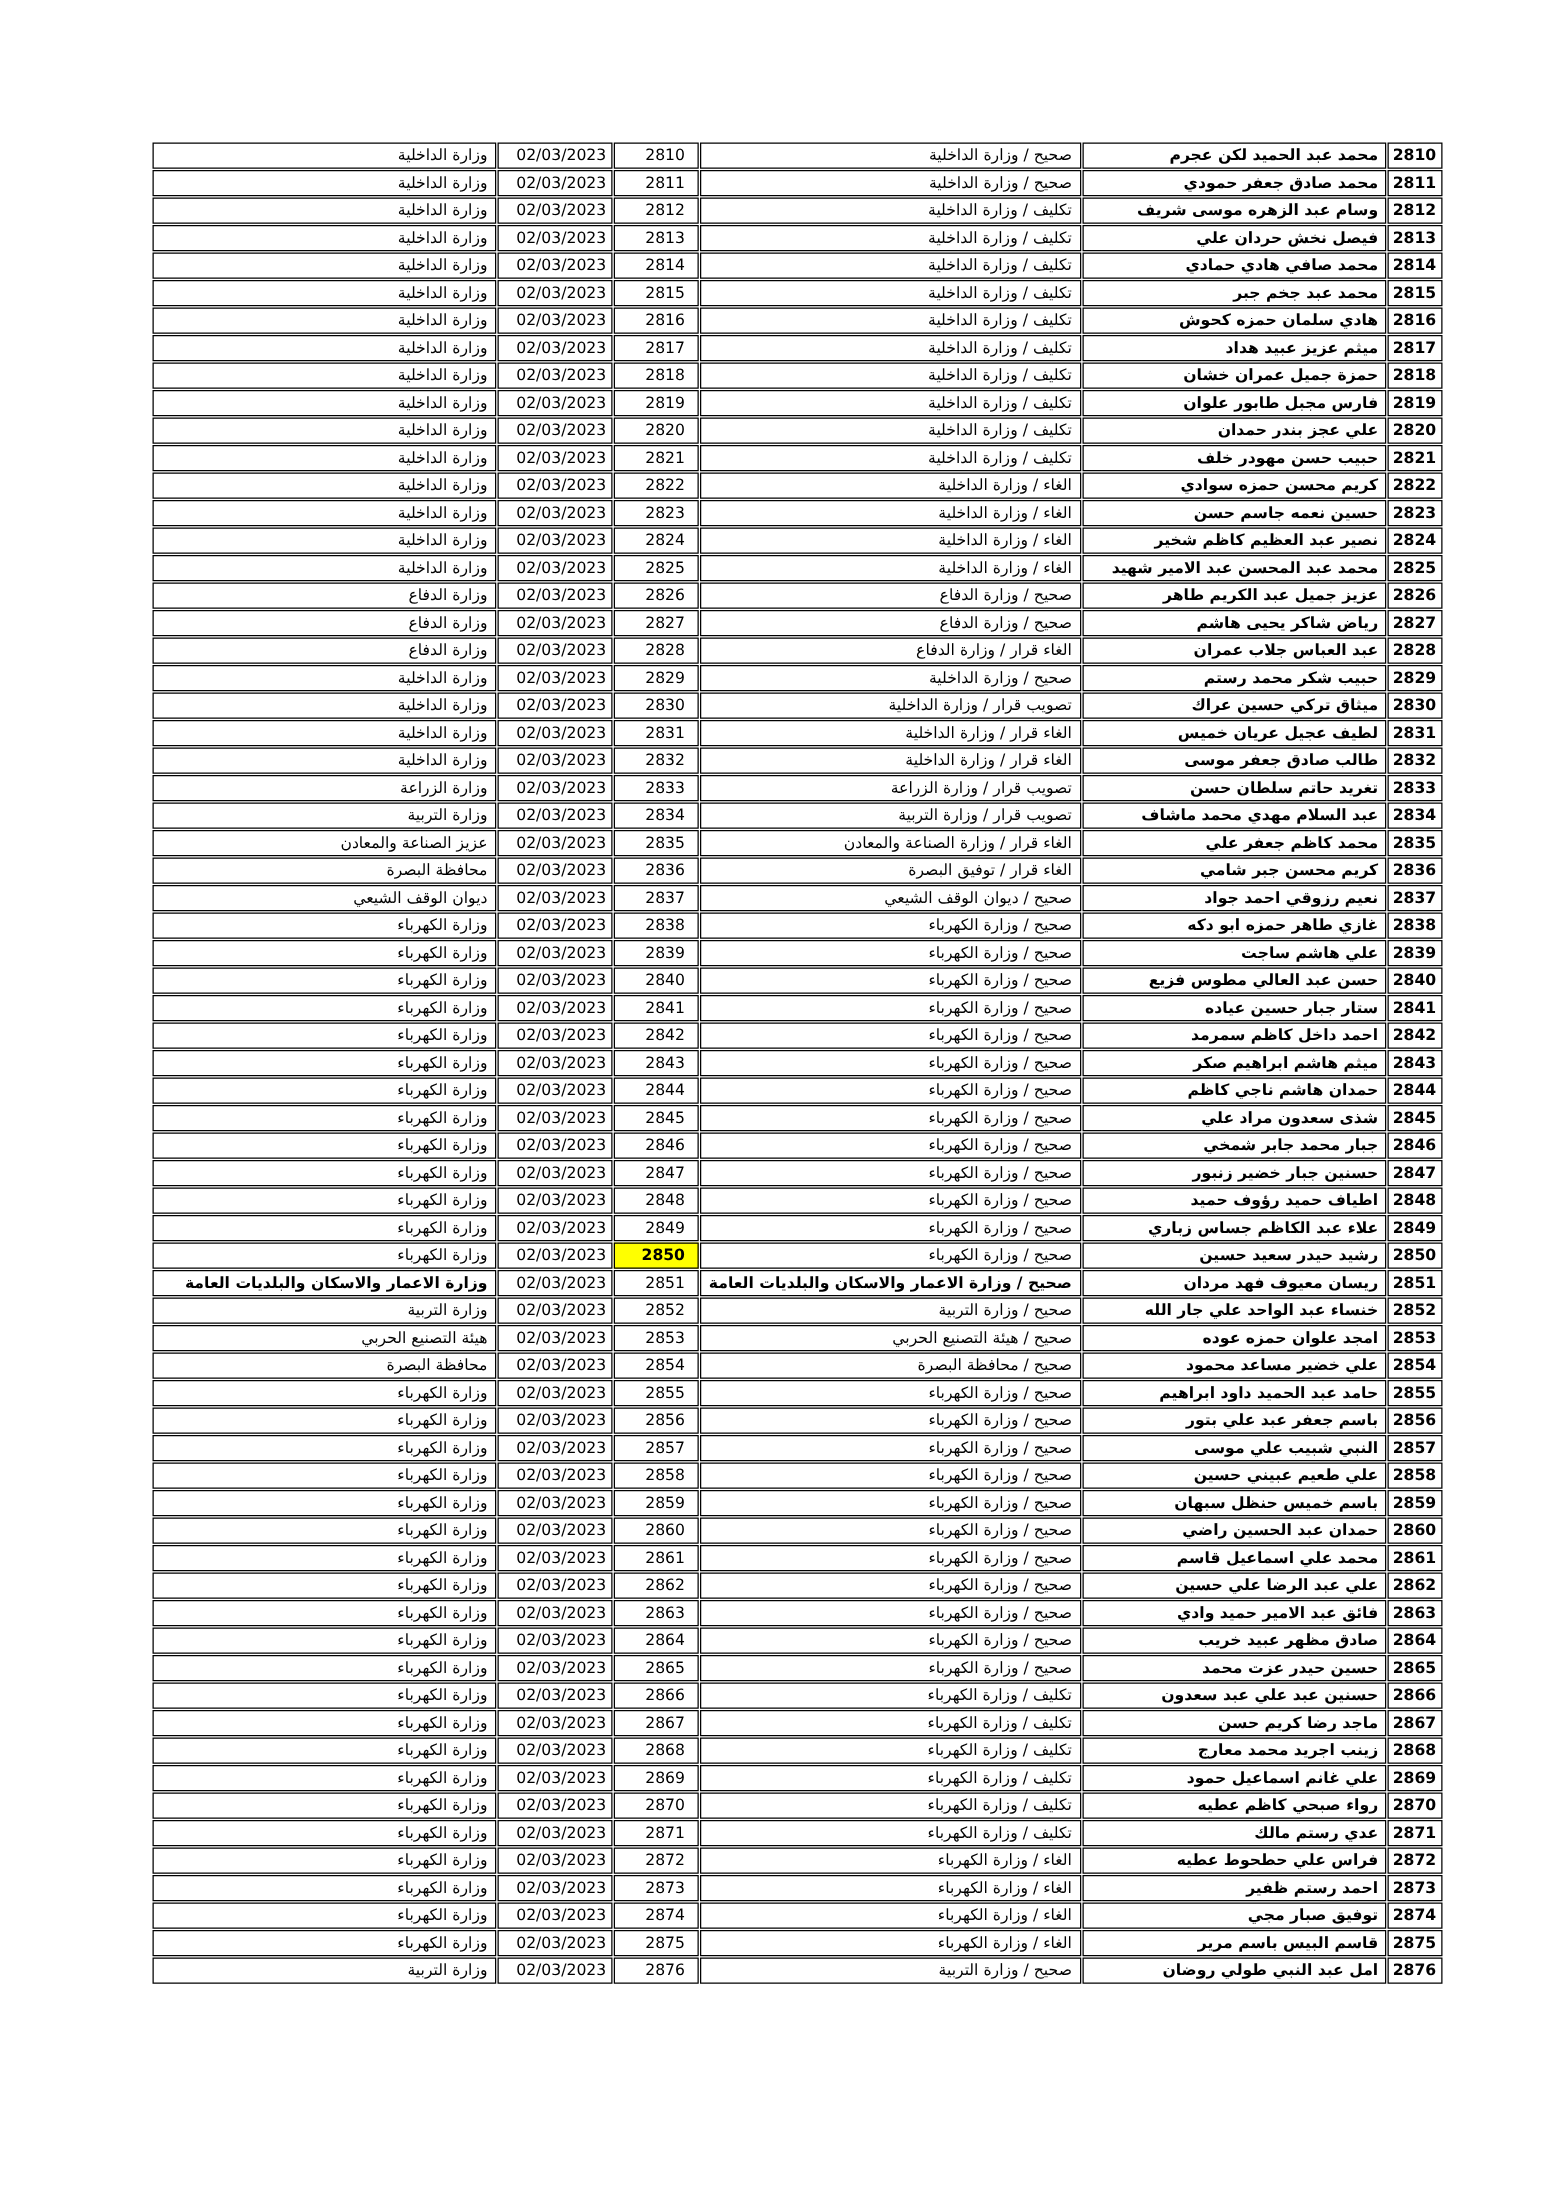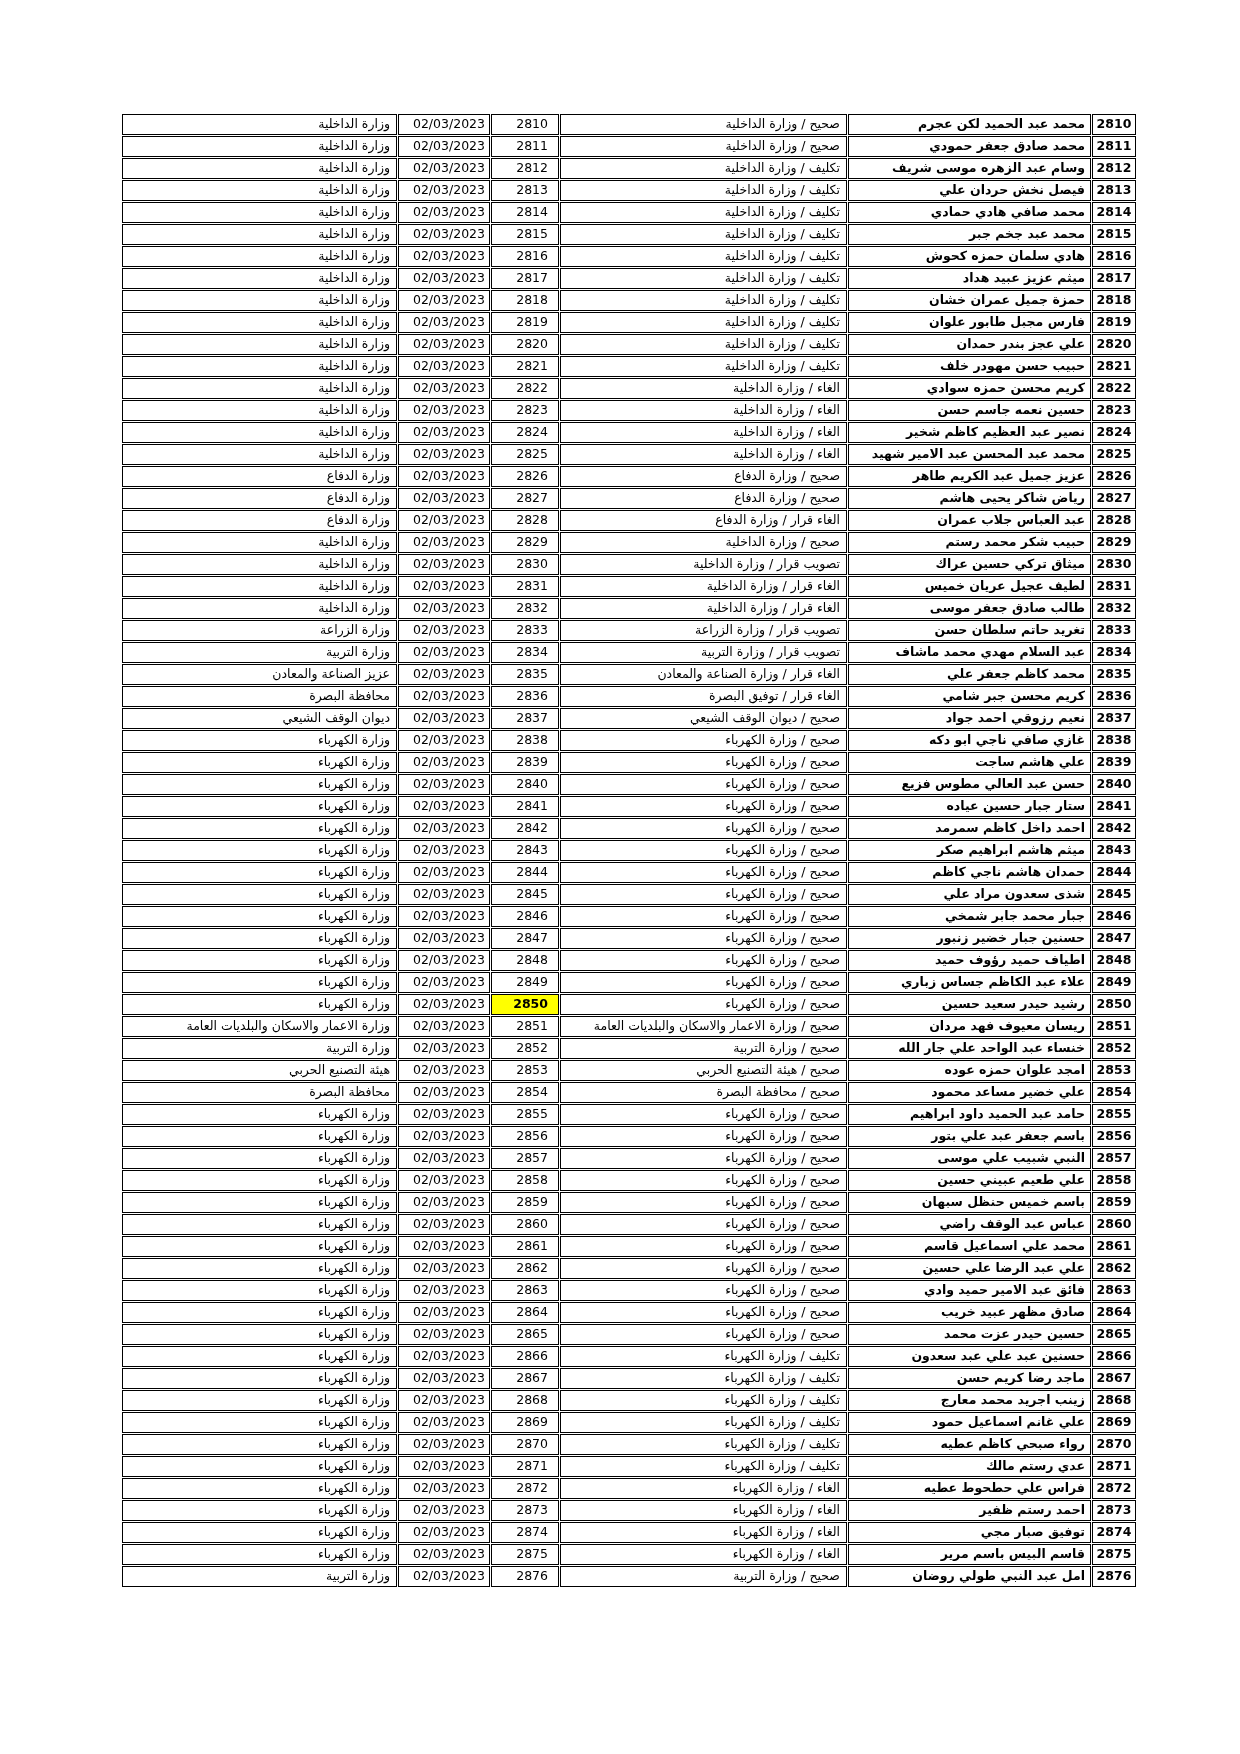--- a/index.html
+++ b/index.html
@@ -68,20 +68,21 @@
     text-align: right;
     padding: 0 4px;
     font-size: 13.5px;
   }
   td.ministry {
     text-align: right;
     padding: 0 6px;
   }
   td.tight {
     font-size: 10px;
+    font-weight: bold;
   }
 </style>
 </head>
 <body>
 
 <div class="page">
   <div class="sheet">
     <table class="records" dir="rtl">
       <colgroup>
         <col style="width:44px">
@@ -311,21 +312,21 @@
           <tr>
             <td class="seq">2837</td>
             <td class="name">نعيم رزوقي احمد جواد</td>
             <td class="status">صحيح / ديوان الوقف الشيعي</td>
             <td class="number">2837</td>
             <td class="date">02/03/2023</td>
             <td class="ministry">ديوان الوقف الشيعي</td>
           </tr>
           <tr>
             <td class="seq">2838</td>
-            <td class="name">غازي صافي ناجي ابو دكه</td>
+            <td class="name">غازي طاهر حمزه ابو دكه</td>
             <td class="status">صحيح / وزارة الكهرباء</td>
             <td class="number">2838</td>
             <td class="date">02/03/2023</td>
             <td class="ministry">وزارة الكهرباء</td>
           </tr>
           <tr>
             <td class="seq">2839</td>
             <td class="name">علي هاشم ساجت</td>
             <td class="status">صحيح / وزارة الكهرباء</td>
             <td class="number">2839</td>
@@ -487,21 +488,21 @@
           <tr>
             <td class="seq">2859</td>
             <td class="name">باسم خميس حنظل سبهان</td>
             <td class="status">صحيح / وزارة الكهرباء</td>
             <td class="number">2859</td>
             <td class="date">02/03/2023</td>
             <td class="ministry">وزارة الكهرباء</td>
           </tr>
           <tr>
             <td class="seq">2860</td>
-            <td class="name">عباس عبد الوقف راضي</td>
+            <td class="name">حمدان عبد الحسين راضي</td>
             <td class="status">صحيح / وزارة الكهرباء</td>
             <td class="number">2860</td>
             <td class="date">02/03/2023</td>
             <td class="ministry">وزارة الكهرباء</td>
           </tr>
           <tr>
             <td class="seq">2861</td>
             <td class="name">محمد علي اسماعيل قاسم</td>
             <td class="status">صحيح / وزارة الكهرباء</td>
             <td class="number">2861</td>

